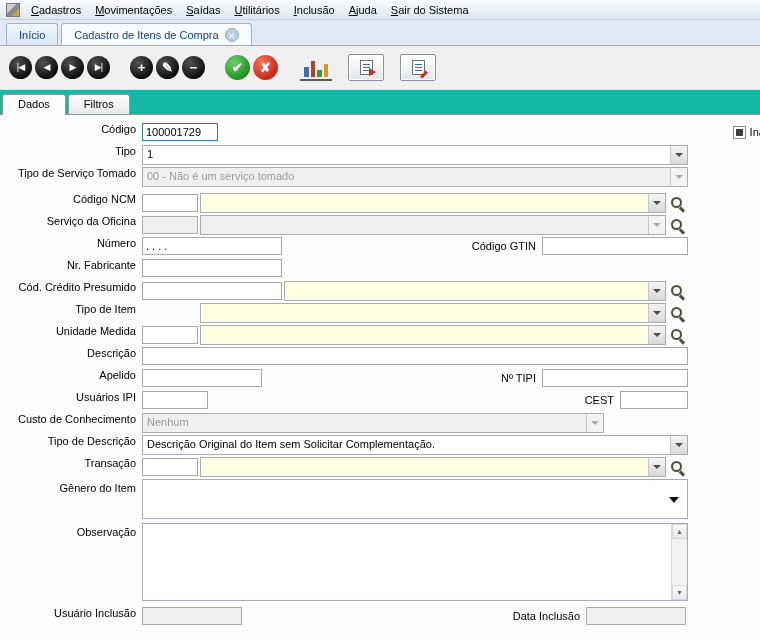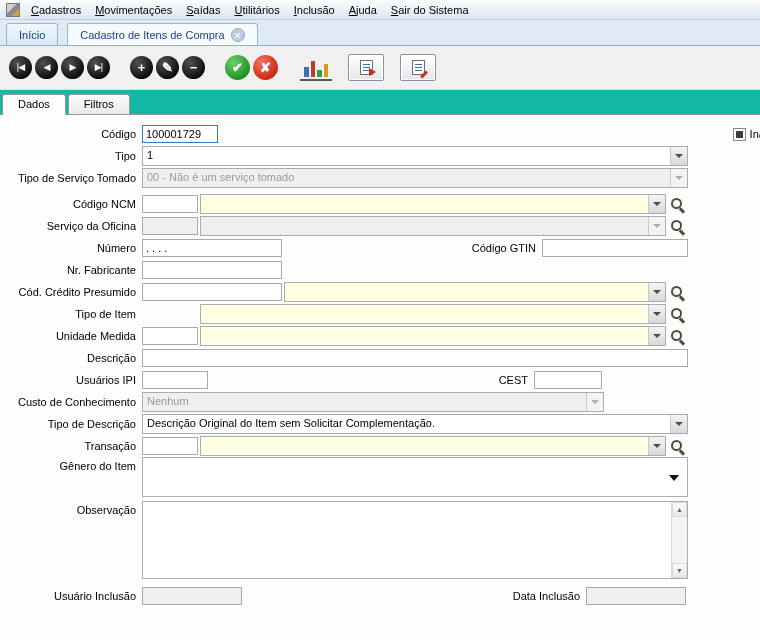--- a/index.html
+++ b/index.html
@@ -12,21 +12,21 @@
   .app-icon { width:14px; height:14px; margin:0 4px 0 2px; display:inline-block;
     background:linear-gradient(135deg,#cfcfcf 0 40%,#8b8b8b 40% 70%,#caa53a 70%); border:1px solid #7a7a7a; }
   .menu-item { padding:2px 7px; cursor:default; white-space:nowrap; }
   .menu-item::first-letter { text-decoration:underline; }
 
   
   .tabstrip { height:26px; background:#dfeaf6; border-bottom:1px solid #8fb0d3;
     display:flex; align-items:flex-end; padding:3px 6px 0; }
   .dtab { height:22px; display:flex; align-items:center; gap:6px; padding:0 12px;
     color:#15428b; background:linear-gradient(#f2f7fc,#d9e6f3);
-    border:1px solid #98b6d4; border-bottom:none; border-radius:3px 3px 0 0; margin-right:9px; cursor:pointer; }
+    border:1px solid #98b6d4; border-bottom:none; border-radius:3px 3px 0 0; margin-right:3px; cursor:pointer; }
   .dtab.active { background:#f8fbfe; }
   .closebtn { width:14px; height:14px; border-radius:50%; background:#bccde0; color:#ffffff;
     font-size:9px; line-height:14px; text-align:center; border:1px solid #93aac4; cursor:pointer; }
 
   
   .toolbar { height:44px; background:#f0f0f0; display:flex; align-items:center; padding:0 9px;
     border-bottom:1px solid #e0e0e0; }
   .cbtn { width:23px; height:23px; border-radius:50%; border:none; margin-right:3px; padding:0;
     background:radial-gradient(circle at 35% 30%, #515151, #0d0d0d 72%); color:#fff;
     display:flex; align-items:center; justify-content:center; cursor:pointer; font-family:inherit; }
@@ -50,21 +50,21 @@
     transform:rotate(-45deg); }
 
   
   .pagetabs { display:flex; background:#14b8a6; padding:4px 0 0 2px; position:relative; z-index:2; }
   .ptab { padding:3px 15px 4px; border:1px solid #919b9c; border-bottom:none; border-radius:3px 3px 0 0;
     background:linear-gradient(#fdfdfd,#e9e9e9); margin-right:2px; cursor:pointer; }
   .ptab.active { background:#fdfdfd; margin-bottom:-1px; padding-bottom:5px; }
 
   
   .content { background:#fdfdfd; border-top:1px solid #919b9c; padding-top:8px; height:528px; }
-  .row { height:22px; display:flex; align-items:center; }
+  .row { height:22px; display:flex; align-items:flex-start; }
   .row.gap-top { margin-top:4px; }
   .lbl { width:142px; text-align:right; padding-right:6px; white-space:nowrap; }
   .fields { width:546px; display:flex; align-items:center; }
   input.tb { height:18px; border:1px solid #a9a9a9; background:#fff; font-family:inherit; font-size:11px;
     padding:1px 3px; }
   input.tb.focus { border:1px solid #2f7cc4; }
   input.tb:disabled, input.tb.dis { background:#efefef; color:#9b9b9b; }
   .combo { height:20px; border:1px solid #a9acb2; background:#fff; display:flex; align-items:stretch; cursor:pointer; }
   .combo .val { flex:1; padding:2px 4px; white-space:nowrap; overflow:hidden; }
   .combo .btn { width:17px; border-left:1px solid #c7c7c7; background:linear-gradient(#f4f4f4,#d9d9d9);
@@ -303,26 +303,36 @@
     </div>
   </div>
 
   <div class="row">
     <span class="lbl">Descrição</span>
     <div class="fields">
       <input class="tb" style="width: 546px;">
     </div>
   </div>
 
+  <div class="row">
+    <span class="lbl">Apelido</span>
+    <div class="fields">
+      <input class="tb" style="width: 120px;">
+      <span class="rgroup">
+        <span class="rlbl">Nº TIPI</span>
+        <input class="tb" style="width: 146px;">
+      </span>
+    </div>
+  </div>
 
   <div class="row">
     <span class="lbl">Usuários IPI</span>
     <div class="fields">
       <input class="tb" style="width: 66px;">
-      <span class="rgroup" style="margin-right:86px">
+      <span class="rgroup" style="">
         <span class="rlbl">CEST</span>
         <input class="tb" style="width: 68px;">
       </span>
     </div>
   </div>
 
   <div class="row">
     <span class="lbl">Custo de Conhecimento</span>
     <div class="fields">
       <div class="combo dis" style="width:462px">

